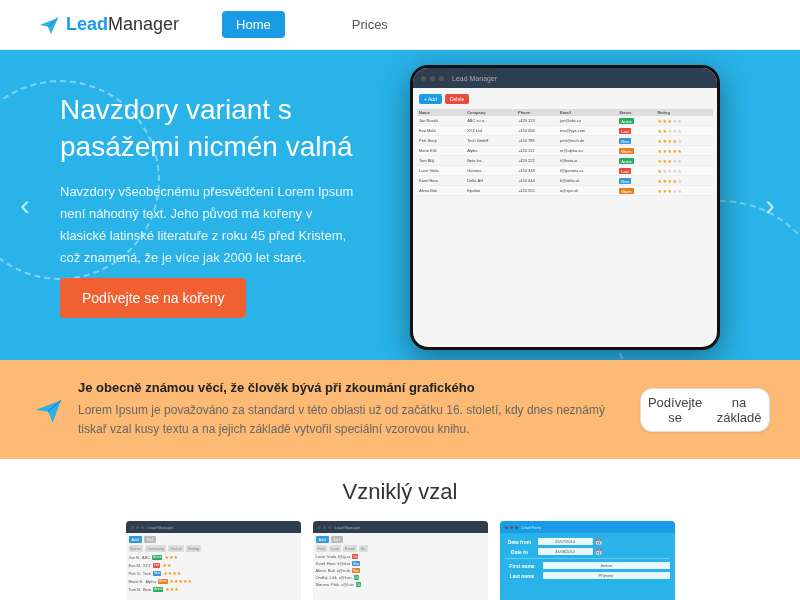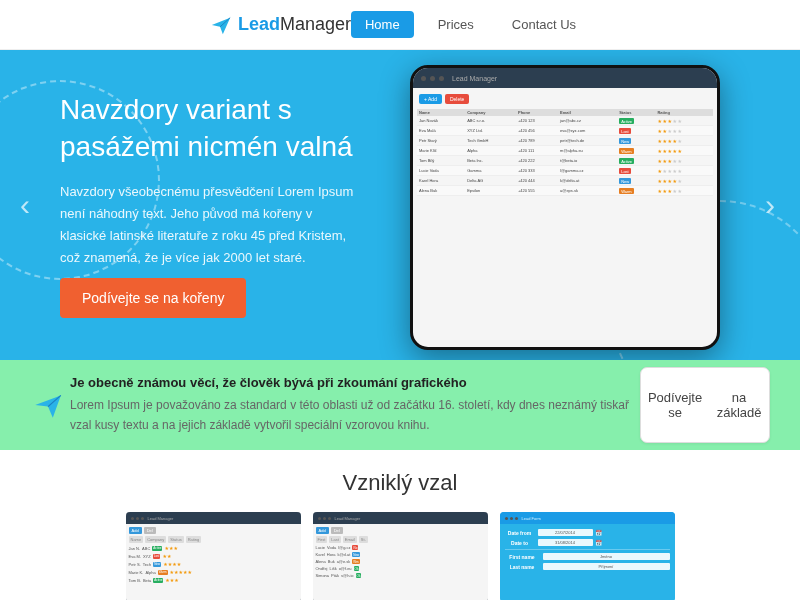--- a/index.html
+++ b/index.html
@@ -2,21 +2,21 @@
 <html><head>
   <meta charset="utf-8">
   <style>
     * { margin: 0; padding: 0; box-sizing: border-box; }
     body { font-family: 'Segoe UI', Arial, sans-serif; width: 800px; height: 600px; overflow: hidden; background: #fff; }
 
     
     .header {
       display: flex;
       align-items: center;
-      justify-content: center;
+      justify-content: flex-start;
       padding: 10px 38px;
       background: #fff;
       border-bottom: 1px solid #eee;
       height: 50px;
     }
     .logo {
       display: flex;
       align-items: center;
       gap: 6px;
     }
@@ -38,20 +38,21 @@
       align-items: center;
       gap: 10px;
     }
     .nav-item {
       padding: 6px 14px;
       font-size: 13px;
       color: #555;
       cursor: pointer;
       border-radius: 4px;
       text-decoration: none;
+      margin-left: 43px;
     }
     .nav-item.active {
       background: #1a9be6;
       color: #fff;
     }
 
     
     .hero {
       background: #29b3e8;
       position: relative;
@@ -215,25 +216,25 @@
       color: rgba(255,255,255,0.7);
       cursor: pointer;
       z-index: 10;
       font-weight: 300;
     }
     .arrow-left { left: 20px; }
     .arrow-right { right: 25px; }
 
     
     .info-section {
-      background: #86efac;
-      padding: 7px 30px;
-      display: flex;
-      align-items: center;
-      gap: 4px;
+      background: #fdba74;
+      padding: 20px 30px;
+      display: flex;
+      align-items: center;
+      gap: 12px;
       min-height: 90px;
     }
     .info-icon-wrap {
       flex-shrink: 0;
       width: 36px;
       height: 36px;
       display: flex;
       align-items: center;
       justify-content: center;
     }
@@ -251,24 +252,24 @@
       margin-bottom: 6px;
     }
     .info-text p {
       font-size: 12px;
       color: #666;
       line-height: 1.6;
     }
     .info-btn {
       flex-shrink: 0;
       width: 130px;
-      height: 76px;
+      height: 44px;
       background: #fff;
       border: 1px solid #ddd;
-      border-radius: 7px;
+      border-radius: 12px;
       display: flex;
       align-items: center;
       justify-content: center;
       text-align: center;
       font-size: 13px;
       color: #444;
       cursor: pointer;
       font-weight: 400;
       box-shadow: 0 1px 3px rgba(0,0,0,0.07);
     }
@@ -350,21 +351,20 @@
       <polygon points="2,12 22,4 14,22 11,14" fill="#29b3e8"></polygon>
       <line x1="11" y1="14" x2="22" y2="4" stroke="#1a7fc1" stroke-width="1"></line>
     </svg>
     <span class="logo-text">
       <span>Lead</span><span style="font-weight:400;color:#333;">Manager</span>
     </span>
   </div>
   <nav class="nav">
     <a class="nav-item active">Home</a>
     <a class="nav-item">Prices</a>
-    <a class="nav-item">Contact Us</a>
   </nav>
 </header>
 
 <section class="hero">
   <div class="dashed-circle-left"></div>
   <div class="dashed-circle-right"></div>
 
   <button class="arrow arrow-left">‹</button>
 
   <div class="hero-content">

